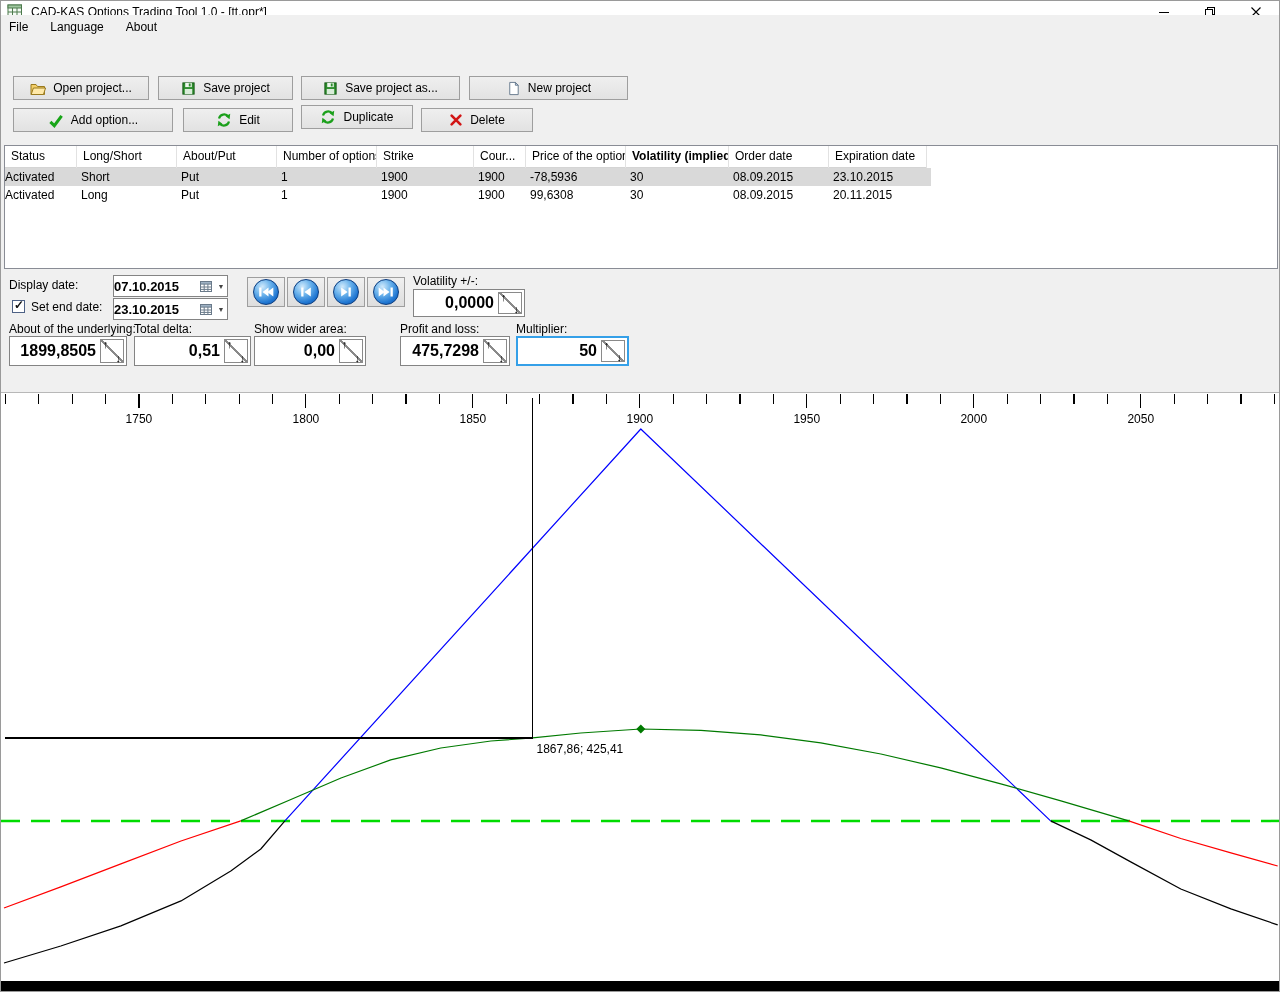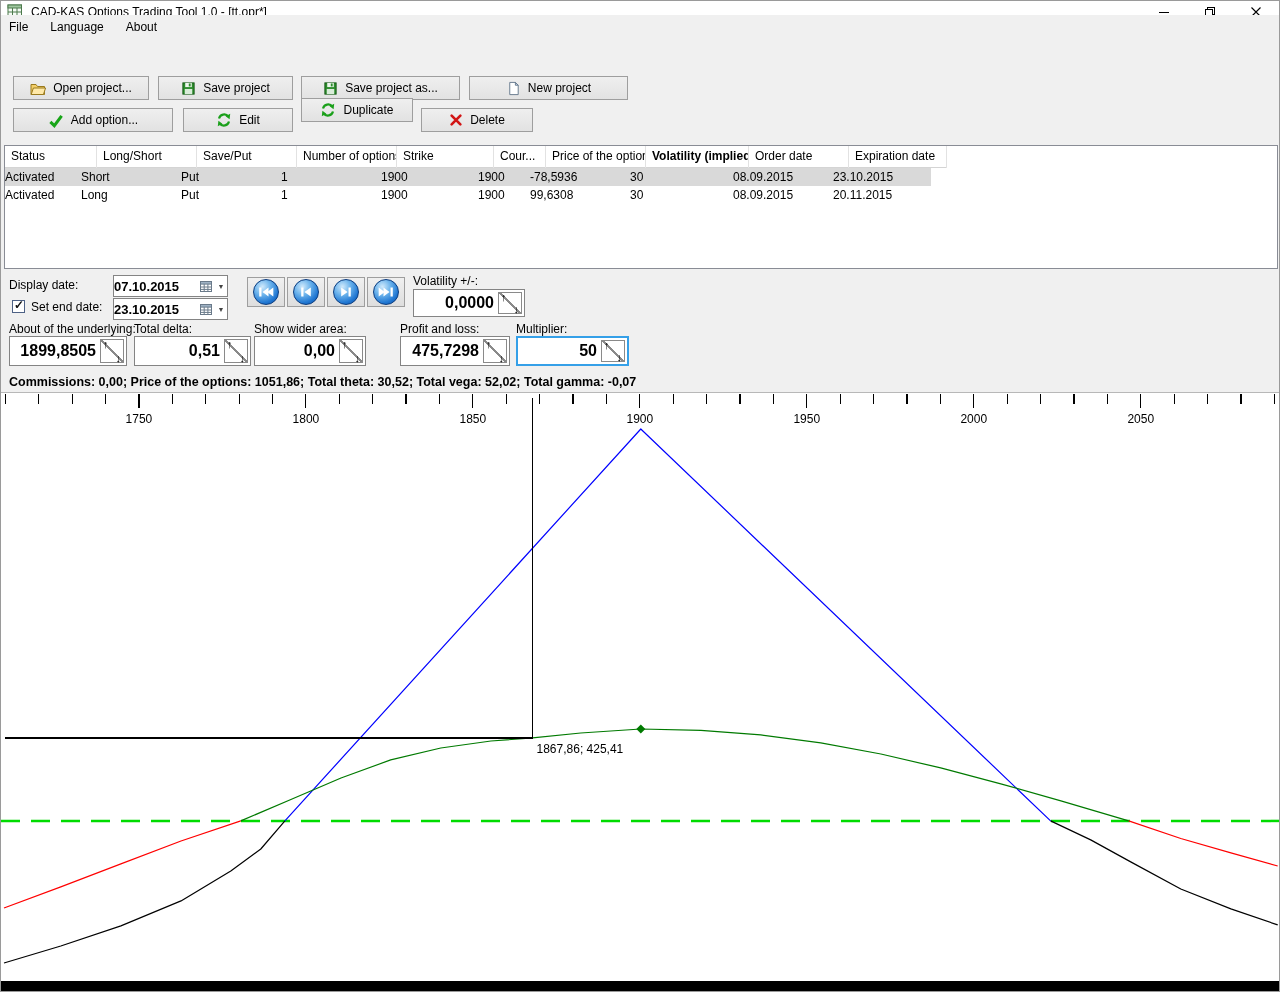--- a/index.html
+++ b/index.html
@@ -145,43 +145,43 @@
     <svg width="16" height="16" viewBox="0 0 16 16">
       <g stroke="#1ba01b" stroke-width="2.2" fill="none">
         <path d="M13 9.5 A5.3 5.3 0 0 1 3.6 11.4"></path>
         <path d="M3 6.5 A5.3 5.3 0 0 1 12.4 4.6"></path>
       </g>
       <polygon points="14.2,1.8 13.6,7.2 9.6,4.2" fill="#1ba01b"></polygon>
       <polygon points="1.8,14.2 2.4,8.8 6.4,11.8" fill="#1ba01b"></polygon>
     </svg>
     <span>Edit</span>
   </div>
-  <div class="btn" style="left:300px;top:97px;width:112px">
+  <div class="btn" style="left:300px;top:104px;width:112px">
     <svg width="16" height="16" viewBox="0 0 16 16">
       <g stroke="#1ba01b" stroke-width="2.2" fill="none">
         <path d="M13 9.5 A5.3 5.3 0 0 1 3.6 11.4"></path>
         <path d="M3 6.5 A5.3 5.3 0 0 1 12.4 4.6"></path>
       </g>
       <polygon points="14.2,1.8 13.6,7.2 9.6,4.2" fill="#1ba01b"></polygon>
       <polygon points="1.8,14.2 2.4,8.8 6.4,11.8" fill="#1ba01b"></polygon>
     </svg>
     <span>Duplicate</span>
   </div>
   <div class="btn" style="left:420px;top:107px;width:112px">
     <svg width="14" height="14" viewBox="0 0 16 16">
       <path d="M3 3 L13 13 M13 3 L3 13" stroke="#d21515" stroke-width="3" stroke-linecap="round"></path>
     </svg>
     <span>Delete</span>
   </div>
 
   <div class="listview" id="listview">
       <div class="lv-head">
-        <div class="lv-hcell" style="width: 92px;">Status</div>
+        <div class="lv-hcell" style="width: 72px;">Status</div>
         <div class="lv-hcell" style="width: 100px;">Long/Short</div>
-        <div class="lv-hcell" style="width: 100px;">Save/Put</div>
+        <div class="lv-hcell" style="width: 100px;">About/Put</div>
         <div class="lv-hcell" style="width: 100px;">Number of options</div>
         <div class="lv-hcell" style="width: 97px;">Strike</div>
         <div class="lv-hcell" style="width: 52px;">Cour...</div>
         <div class="lv-hcell" style="width: 100px;">Price of the option</div>
         <div class="lv-hcell" style="width: 103px; font-weight: bold;">Volatility (implied)</div>
         <div class="lv-hcell" style="width: 100px;">Order date</div>
         <div class="lv-hcell" style="width: 98px;">Expiration date</div>
       </div>
       <div class="lv-row selected" style="top: 22px;">
         <div class="lv-cell" style="width: 76px;">Activated</div>
@@ -299,21 +299,20 @@
   </div>
   <div class="numbox" style="left:399px;top:335px;width:110px;height:30px">
     <span class="nval">475,7298</span>
     <span class="spin"></span>
   </div>
   <div class="numbox focused" style="left:515px;top:335px;width:113px;height:30px">
     <span class="nval">50</span>
     <span class="spin"></span>
   </div>
 
-  <div class="statusline">Commissions: 0,00; Price of the options: 1051,86; Total theta: 30,52; Total vega: 52,02; Total gamma: -0,07</div>
 
   <div class="chartwrap">
     <svg id="chart-svg" width="1280" height="589" viewBox="0 0 1280 589">
         <line x1="0" y1="0.5" x2="1280" y2="0.5" stroke="#b8b8b8" stroke-width="1"></line>
         <line x1="4.341247064962019" y1="2" x2="4.341247064962019" y2="12" stroke="#000" stroke-width="1.2" shape-rendering="crispEdges"></line>
         <line x1="37.73545525697872" y1="2" x2="37.73545525697872" y2="12" stroke="#000" stroke-width="1.2" shape-rendering="crispEdges"></line>
         <line x1="71.12966344899542" y1="2" x2="71.12966344899542" y2="12" stroke="#000" stroke-width="1.2" shape-rendering="crispEdges"></line>
         <line x1="104.52387164101212" y1="2" x2="104.52387164101212" y2="12" stroke="#000" stroke-width="1.2" shape-rendering="crispEdges"></line>
         <line x1="137.91807983302883" y1="2" x2="137.91807983302883" y2="16" stroke="#000" stroke-width="1.2" shape-rendering="crispEdges"></line>
         <line x1="171.31228802504552" y1="2" x2="171.31228802504552" y2="12" stroke="#000" stroke-width="1.2" shape-rendering="crispEdges"></line>

